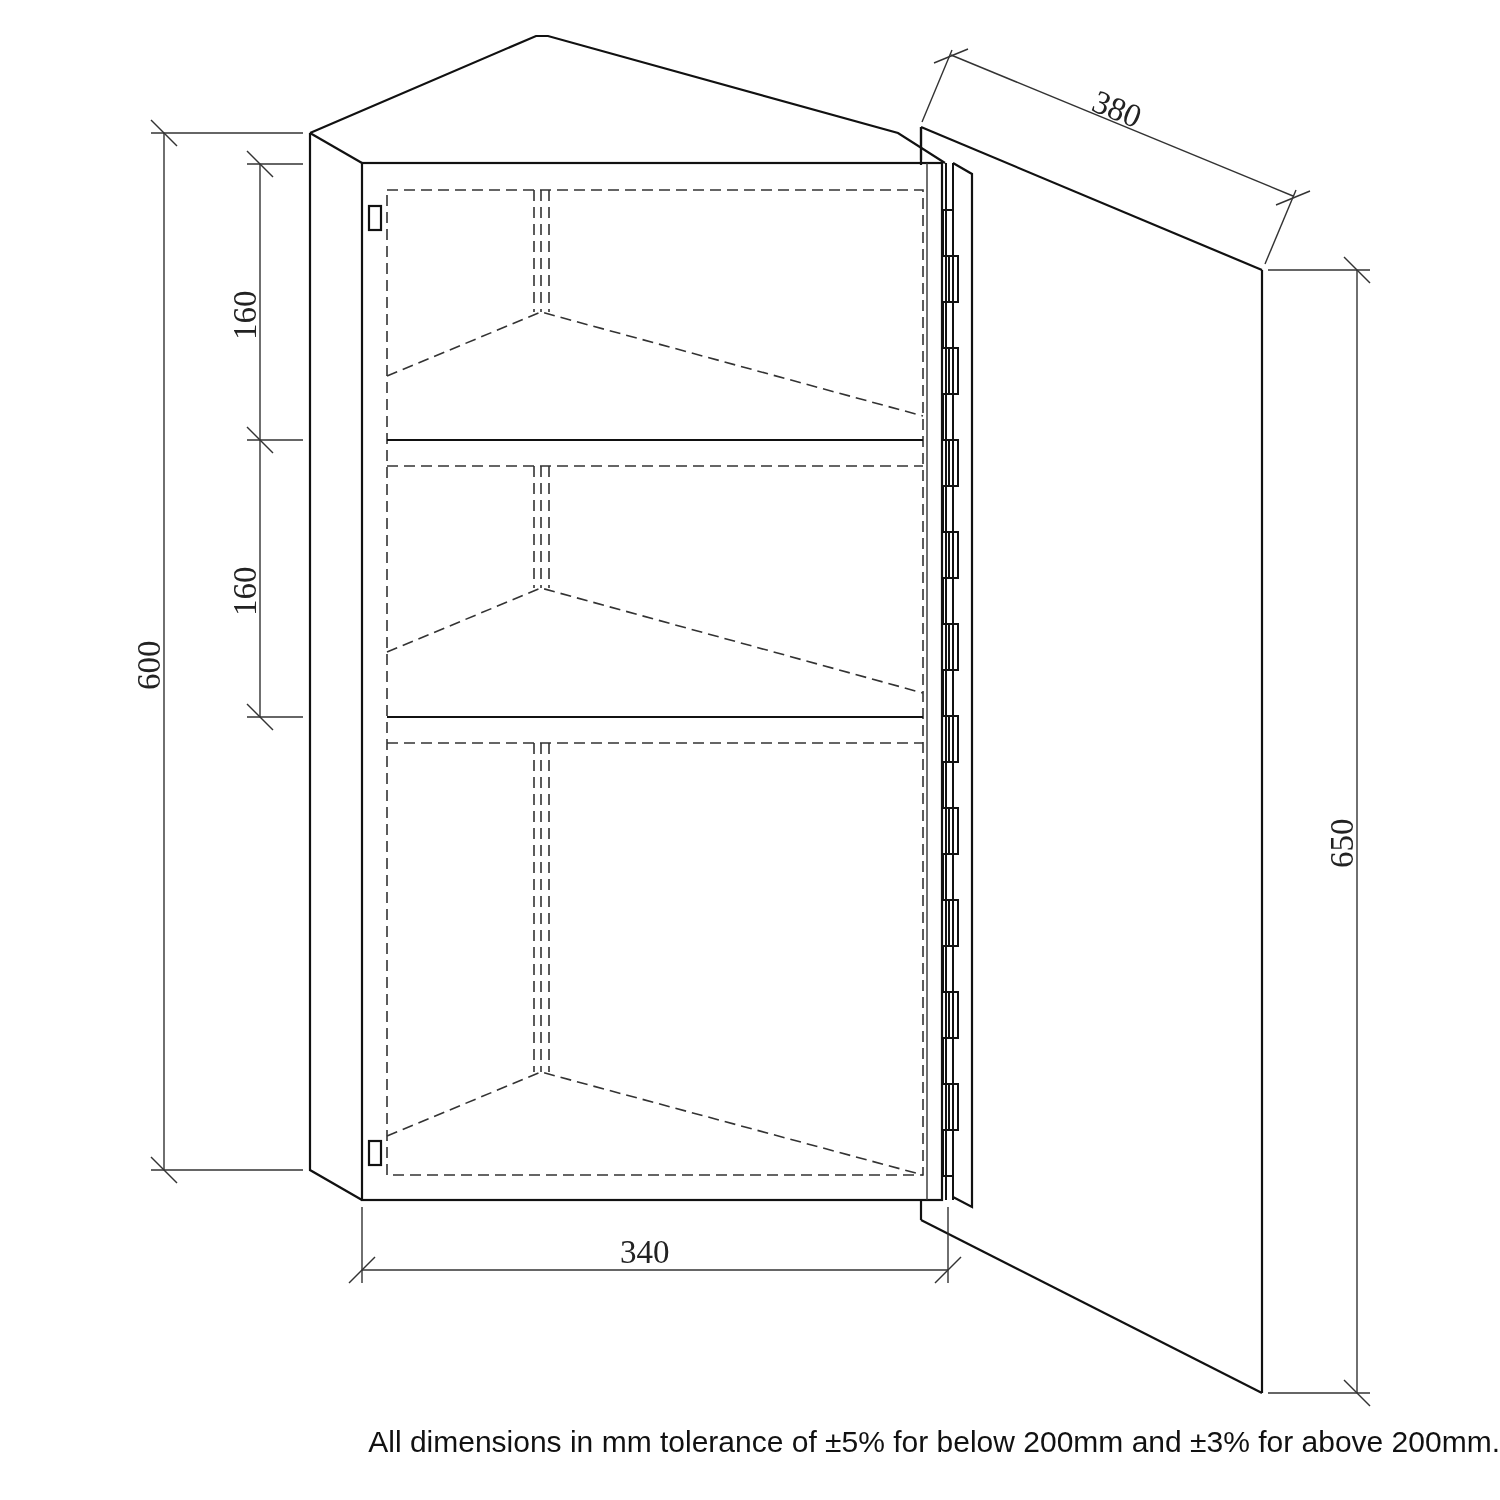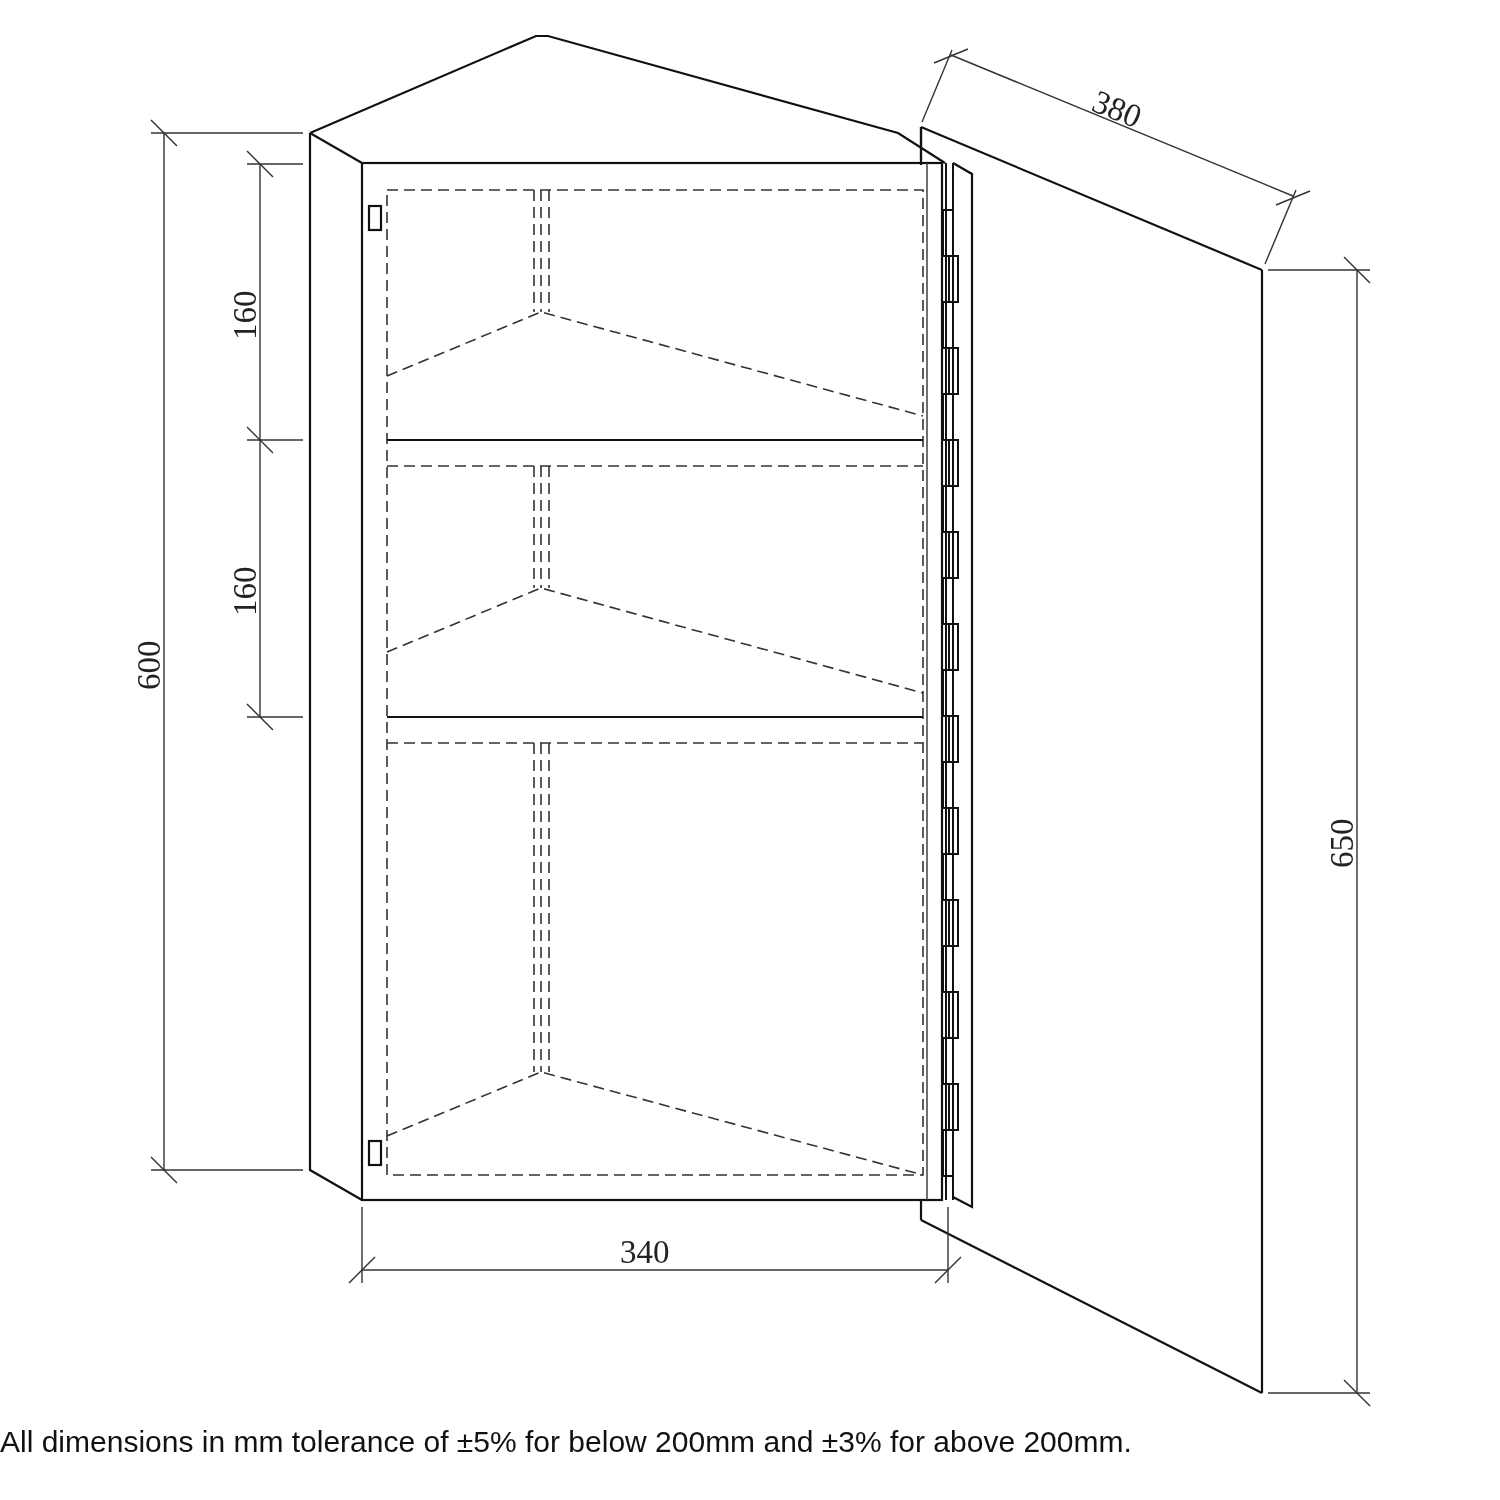--- a/index.html
+++ b/index.html
@@ -4,21 +4,21 @@
   <style>
     html, body { margin: 0; padding: 0; background: #ffffff; }
     body { width: 1500px; height: 1500px; position: relative; overflow: hidden; }
     #drawing { position: absolute; left: 0; top: 0; width: 1500px; height: 1500px; }
     .solid { stroke: #111; stroke-width: 2.2; fill: none; stroke-linejoin: miter; }
     .thin { stroke: #333; stroke-width: 1.4; fill: none; }
     .dash { stroke: #333; stroke-width: 1.6; fill: none; stroke-dasharray: 11 6; }
     .hinge { stroke: #111; stroke-width: 2; fill: none; }
     .dimtext { font-family: "Liberation Serif", "DejaVu Serif", serif; font-size: 33px; fill: #222; }
     #footnote {
-      position: absolute; left: 0; top: 1425px; width: 1500px; text-align: left;
+      position: absolute; left: 0; top: 1425px; width: 1500px; text-align: right;
       font-family: "Liberation Sans", "DejaVu Sans", sans-serif; font-size: 30px; color: #111;
     }
   </style>
 </head>
 <body>
 
 <svg id="drawing" viewBox="0 0 1500 1500" xmlns="http://www.w3.org/2000/svg">
 
   <g>
 

